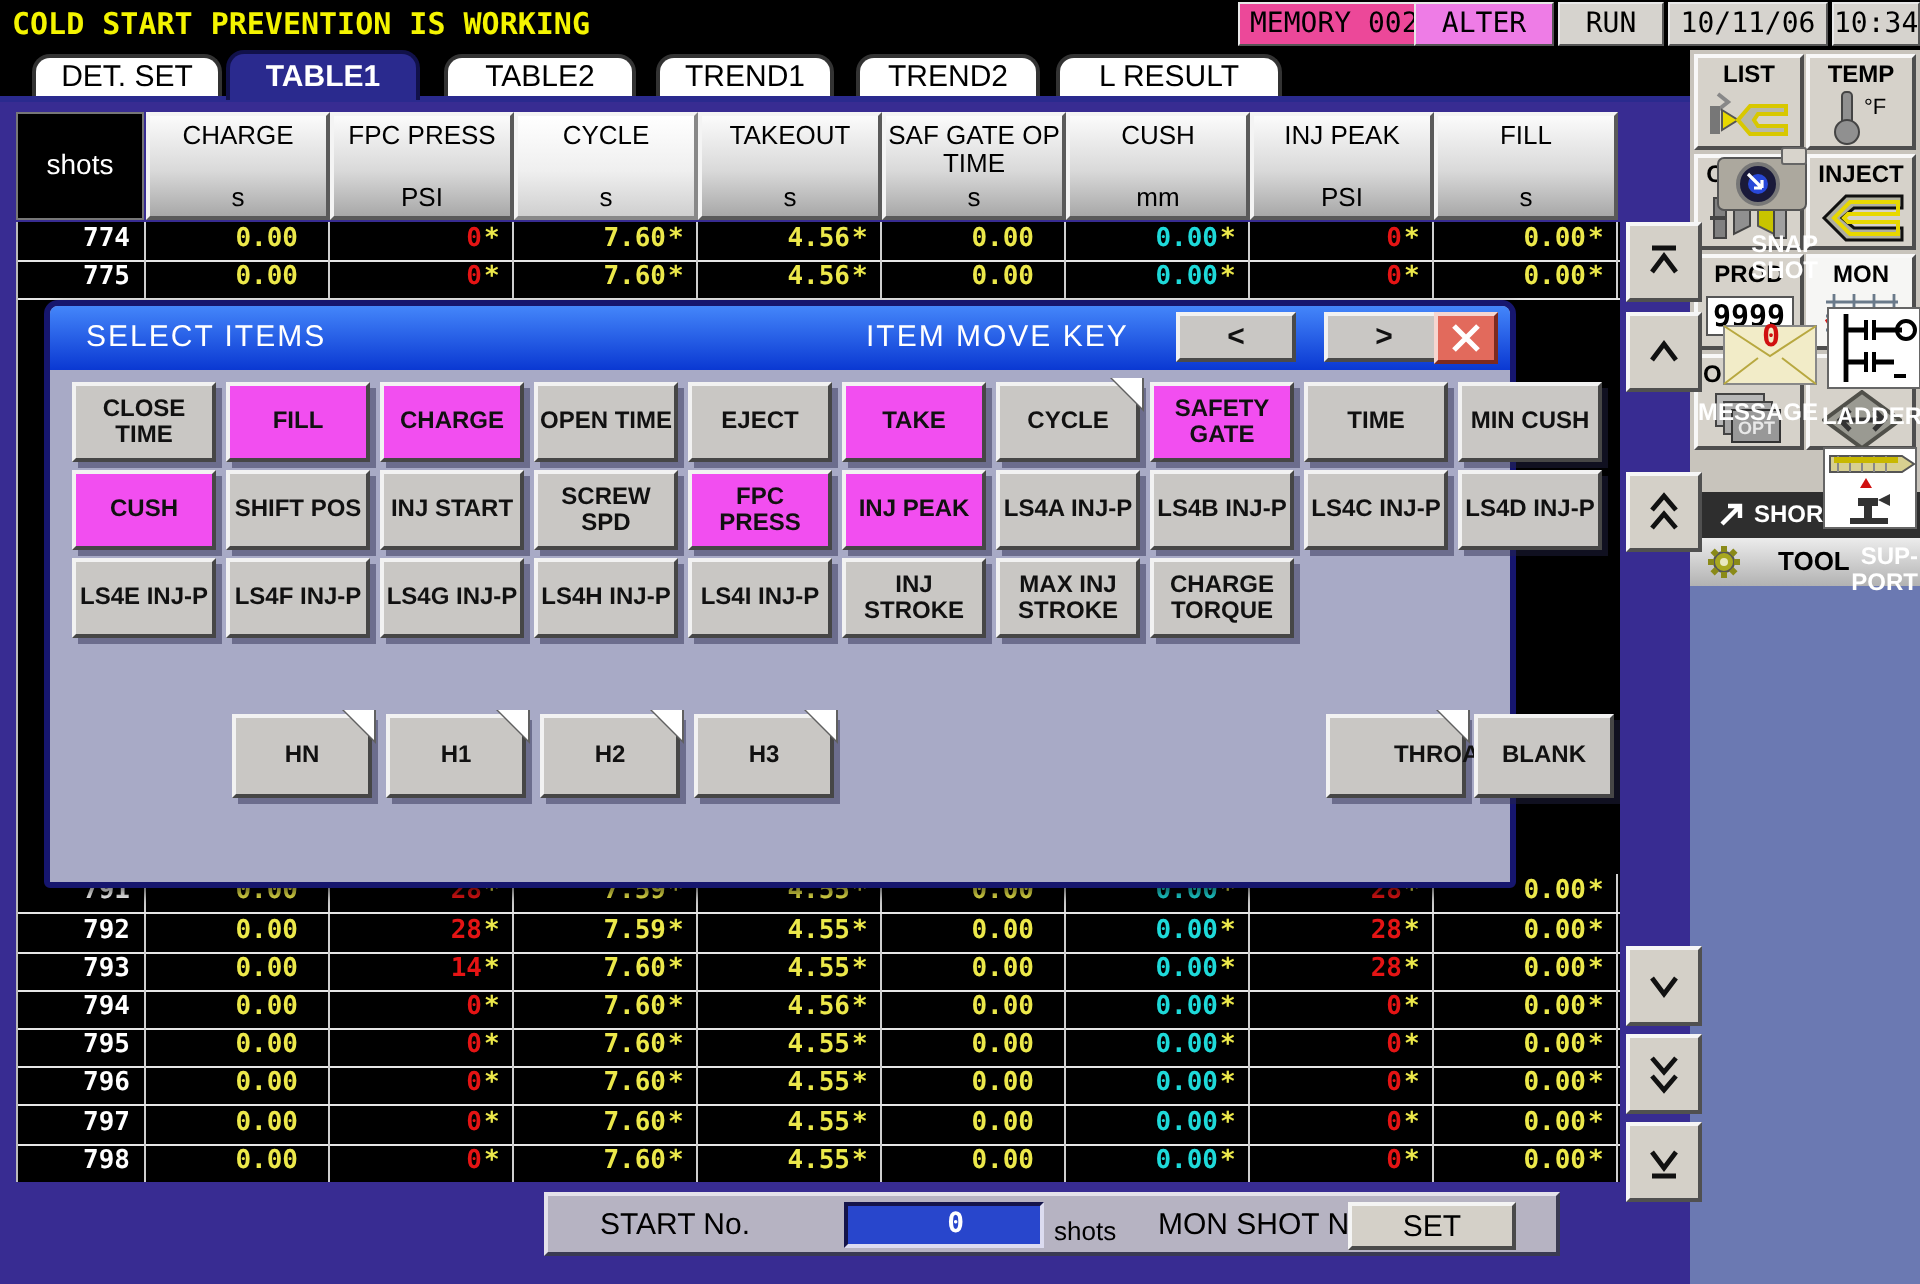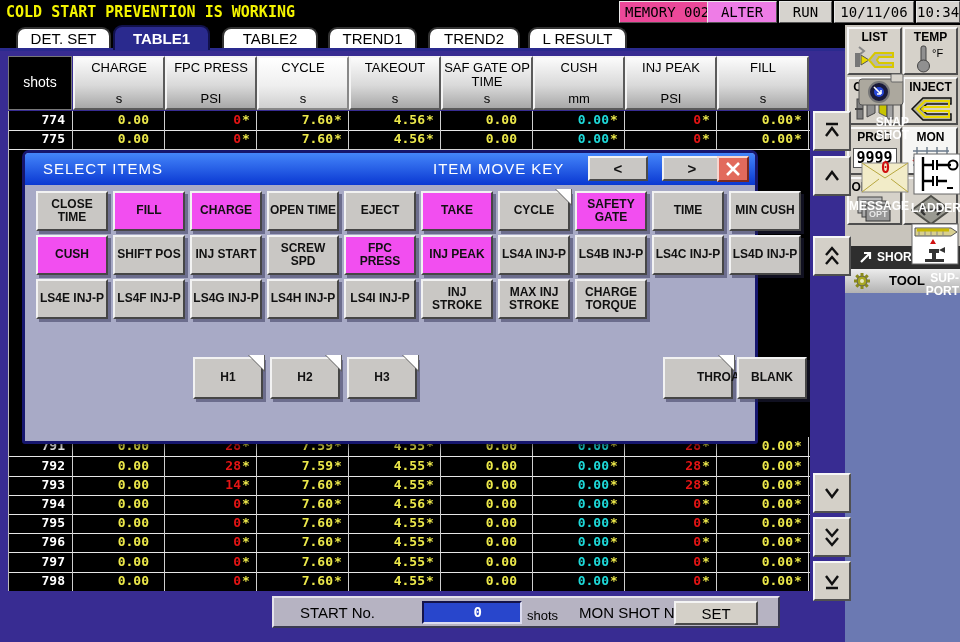--- a/index.html
+++ b/index.html
@@ -138,21 +138,21 @@
     <span class="seg date">10/11/06</span>
     <span class="seg time">10:34</span>
   </div>
 
   <div class="tabbar">
     <div class="tab" style="left:16px;width:95px">DET. SET</div>
     <div class="tab active" style="left:113px;width:97px">TABLE1</div>
     <div class="tab" style="left:222px;width:96px">TABLE2</div>
     <div class="tab" style="left:328px;width:89px">TREND1</div>
     <div class="tab" style="left:428px;width:92px">TREND2</div>
-    <div class="tab" style="left:528px;width:99px">L RESULT</div>
+    <div class="tab" style="left:528px;width:113px">L RESULT</div>
   </div>
   <div class="tabline"></div>
 
   <div class="thead">
     <div class="hcell shots" style="left:0;width:64px">shots</div>
   <div class="hcell" style="left: 65px; width: 92px;">
         <span class="hname">CHARGE</span>
         <span class="hunit">s</span>
       </div>
       <div class="hcell" style="left: 157px; width: 92px;">
@@ -603,20 +603,21 @@
         <button class="dlgbtn" style="left: 627px; top: 50px;">LS4C INJ-P</button>
         <button class="dlgbtn" style="left: 704px; top: 50px;">LS4D INJ-P</button>
         <button class="dlgbtn" style="left: 11px; top: 94px;">LS4E INJ-P</button>
         <button class="dlgbtn" style="left: 88px; top: 94px;">LS4F INJ-P</button>
         <button class="dlgbtn" style="left: 165px; top: 94px;">LS4G INJ-P</button>
         <button class="dlgbtn" style="left: 242px; top: 94px;">LS4H INJ-P</button>
         <button class="dlgbtn" style="left: 319px; top: 94px;">LS4I INJ-P</button>
         <button class="dlgbtn" style="left: 396px; top: 94px;">INJ STROKE</button>
         <button class="dlgbtn" style="left: 473px; top: 94px;">MAX INJ STROKE</button>
         <button class="dlgbtn" style="left: 550px; top: 94px;">CHARGE TORQUE</button>
+        <button class="dlgbtn moldbtn fold" style="left: 91px; top: 172px;">HN</button>
         <button class="dlgbtn moldbtn fold" style="left: 168px; top: 172px;">H1</button>
         <button class="dlgbtn moldbtn fold" style="left: 245px; top: 172px;">H2</button>
         <button class="dlgbtn moldbtn fold" style="left: 322px; top: 172px;">H3</button>
         <button class="dlgbtn moldbtn fold" style="left: 638px; top: 172px; padding-left: 48px;">THROAT</button>
         <button class="dlgbtn moldbtn" style="left: 712px; top: 172px;">BLANK</button>
       </div>
   </div>
 
   <div class="bottombar">
     <span class="bb-label" style="left:26px">START No.</span>

